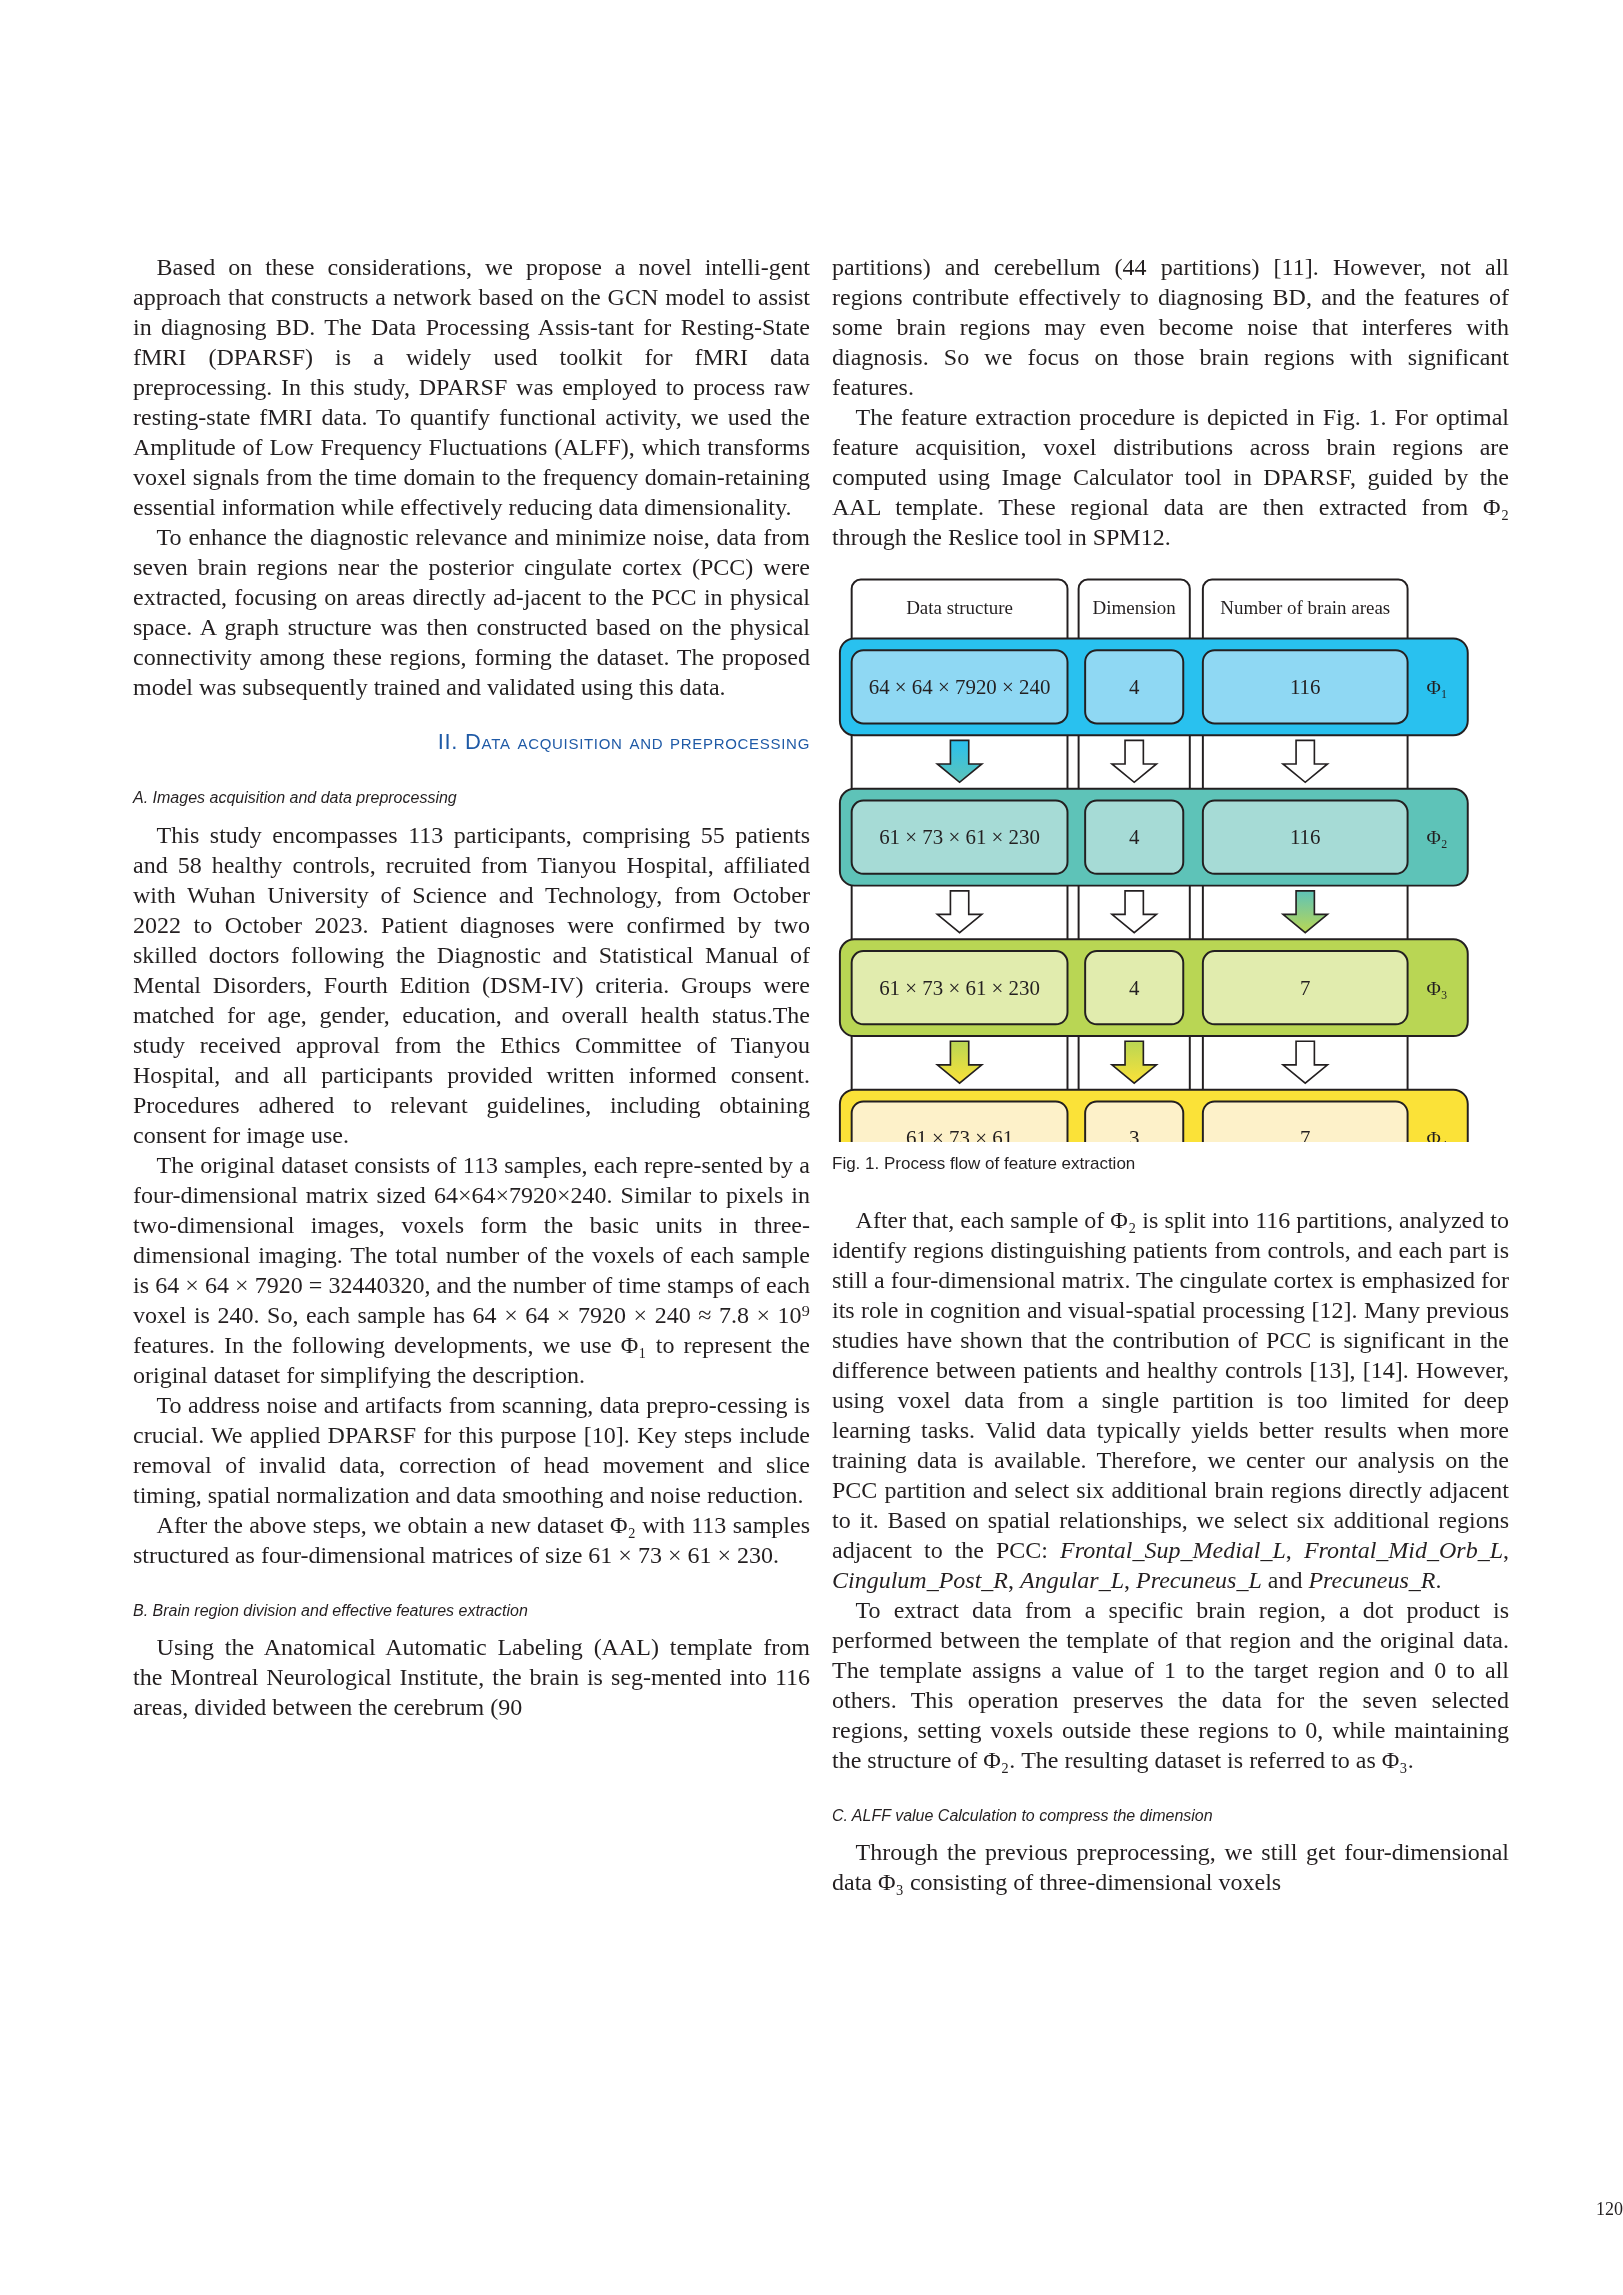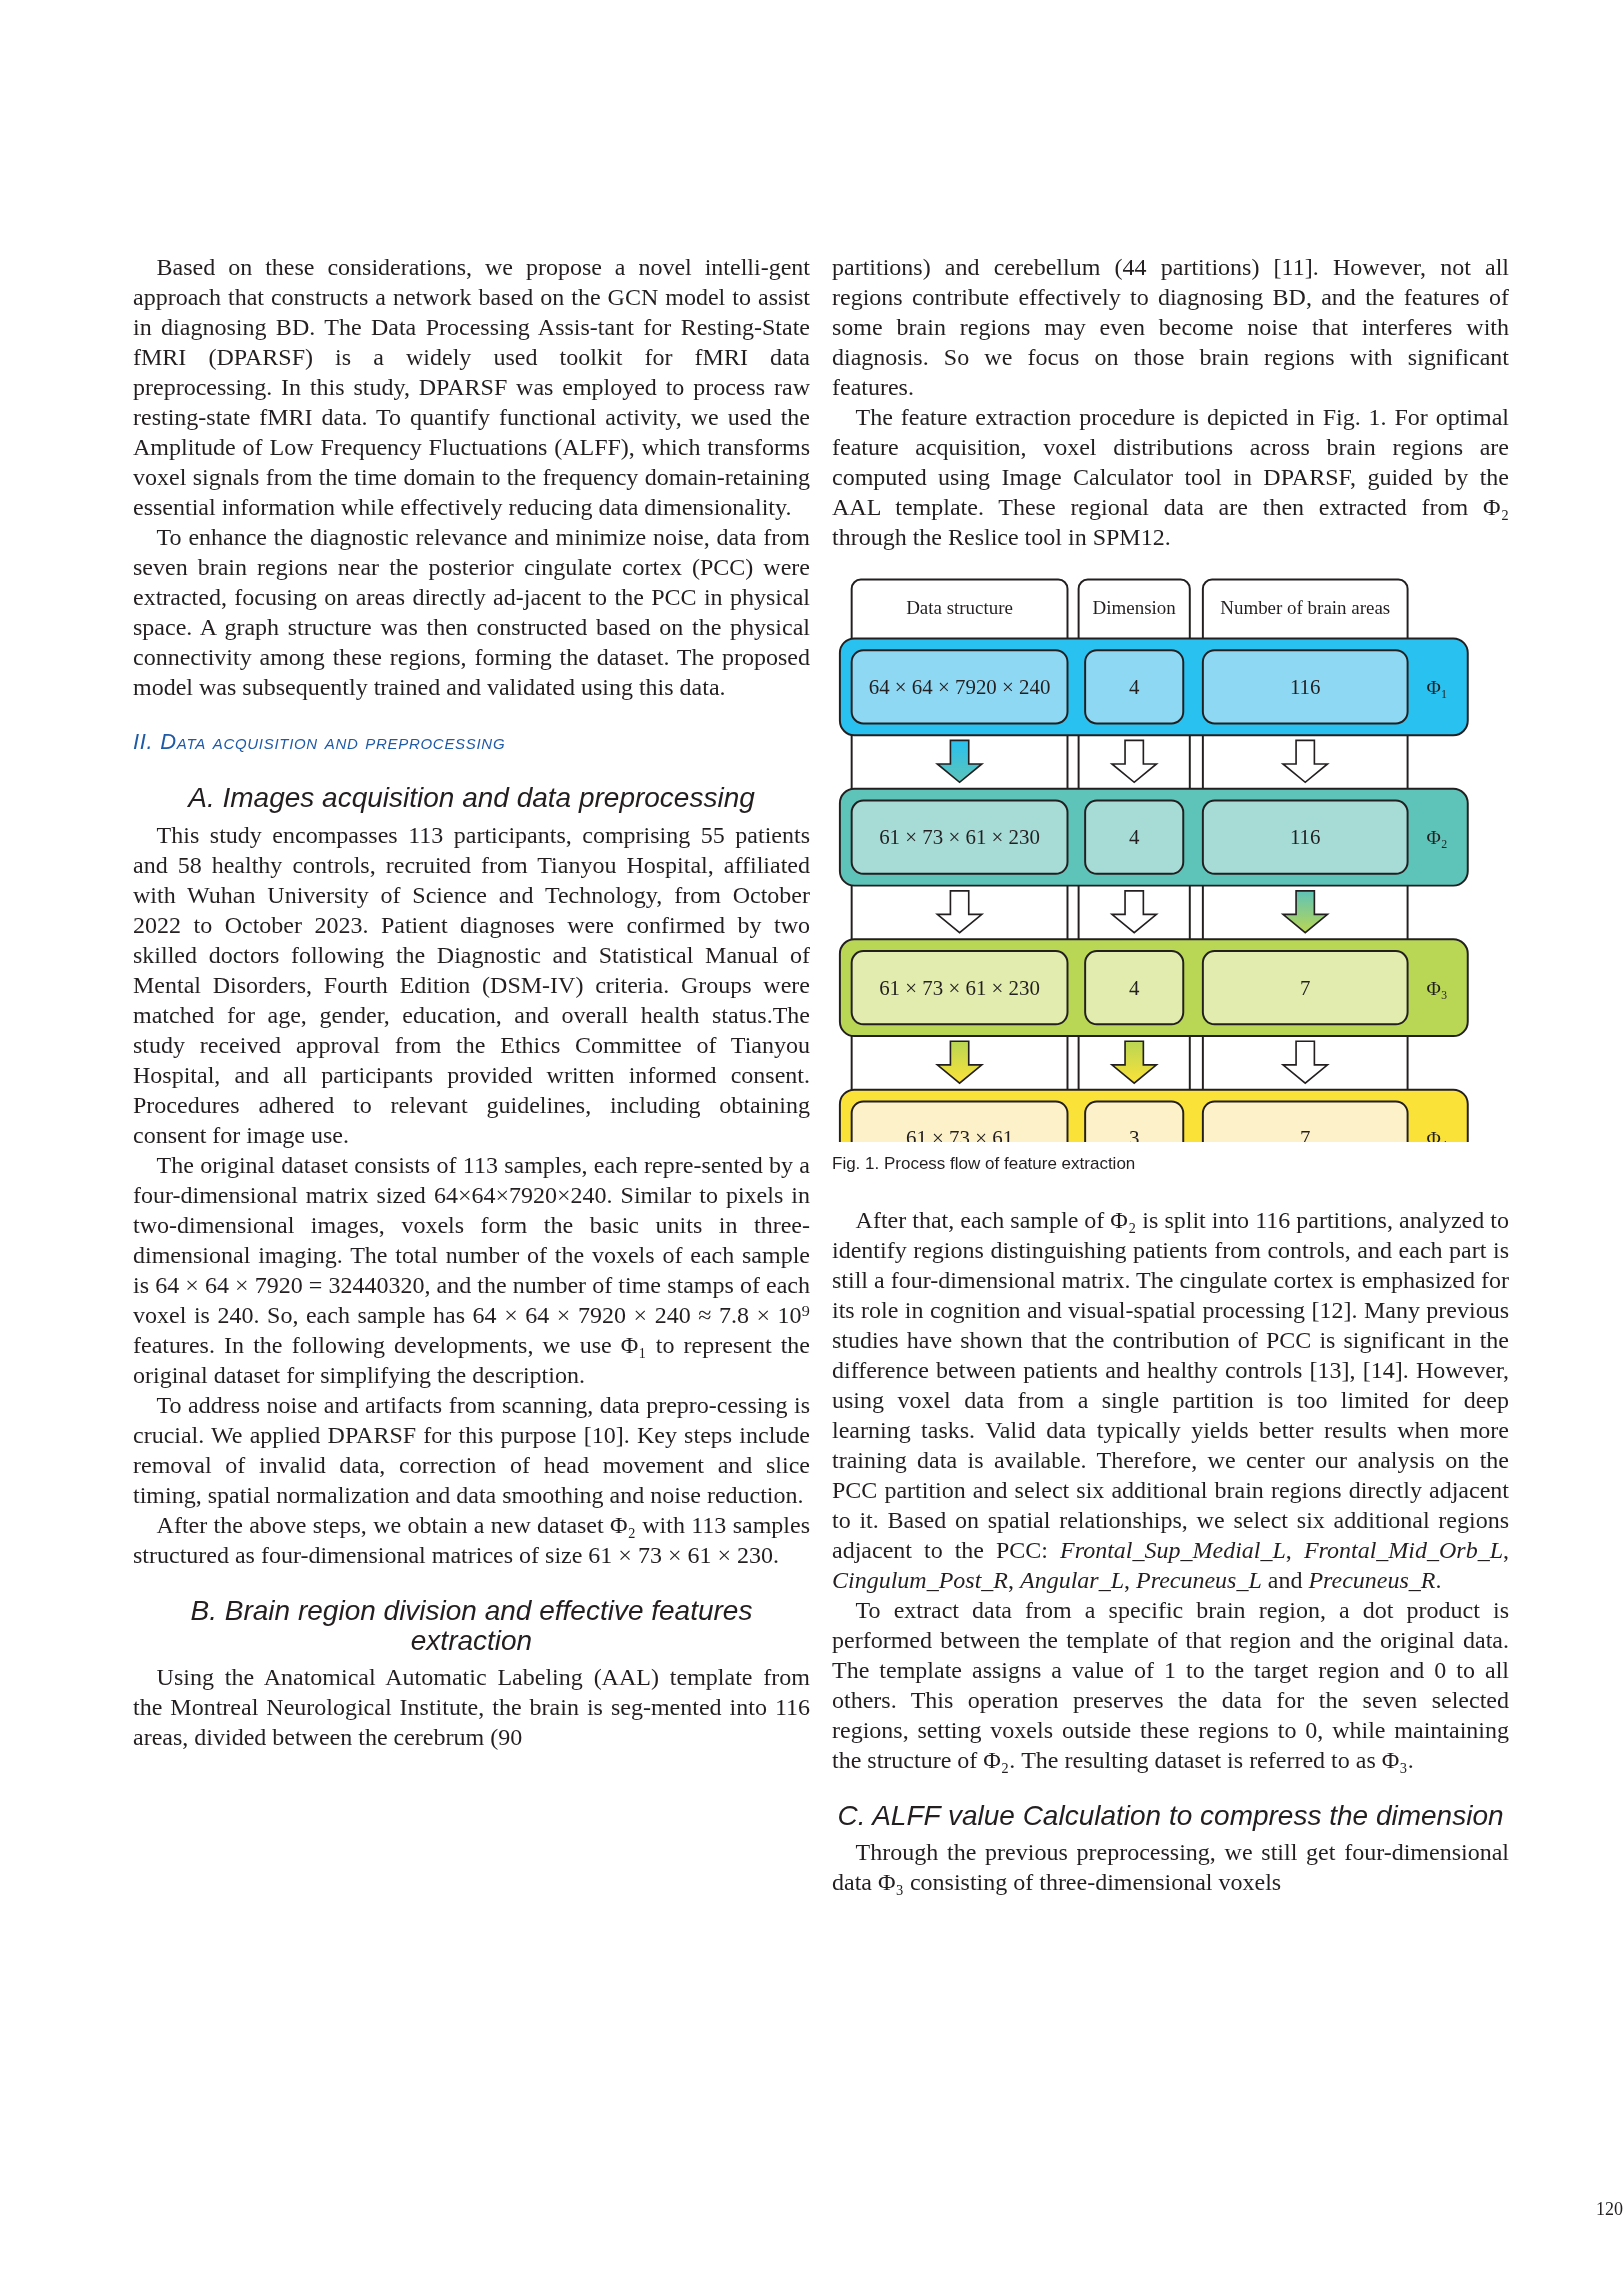--- a/index.html
+++ b/index.html
@@ -2,22 +2,22 @@
 <html style="font-size:10.5px"><head>
 <meta charset="utf-8">
 <style>
   html, body { margin: 0; padding: 0; background: #ffffff; }
   body { width: 1623px; height: 2295px; position: relative; overflow: hidden; color: #231f20; }
   .col { position: absolute; top: 252px; width: 677px; font-family: "Liberation Serif", serif; font-size: 24px; line-height: 30px; text-align: justify; }
   .col-left { left: 133px; }
   .col-right { left: 832px; }
   p { margin: 0; text-indent: 23.6px; hyphens: manual; }
   p.noindent { text-indent: 0; }
-  .sec-head { font-family: "Liberation Sans", sans-serif; color: #1f5aa6; text-align: left; font-size: 22px; margin: 25px 0 9.2px 0; letter-spacing: 0.7px; font-variant: small-caps; font-style: italic; }
-  .sub-head { font-family: "Liberation Sans", sans-serif; font-style: italic; font-size: 28px; margin: 26px 0 6.5px 0; text-align: center; }
+  .sec-head { font-family: "Liberation Sans", sans-serif; color: #1f5aa6; text-align: right; font-size: 22px; margin: 25px 0 9.2px 0; letter-spacing: 0.7px; font-variant: small-caps; }
+  .sub-head { font-family: "Liberation Sans", sans-serif; font-style: italic; font-size: 16px; margin: 26px 0 6.5px 0; text-align: left; }
   .mi { font-style: italic; }
   .fig { position: relative; width: 677px; height: 569px; margin: 21px 0 6.5px 0; }
   .fig-caption { font-family: "Liberation Sans", sans-serif; font-size: 17px; margin: 5.2px 0 26px 0; text-align: left; }
   .page-num { position: absolute; left: 0; width: 1623px; top: 2199px; text-align: right; font-family: "Liberation Serif", serif; font-size: 18px; }
   svg text { font-family: "Liberation Serif", serif; }
 </style>
 </head>
 <body>
 
 <div class="col col-left">

